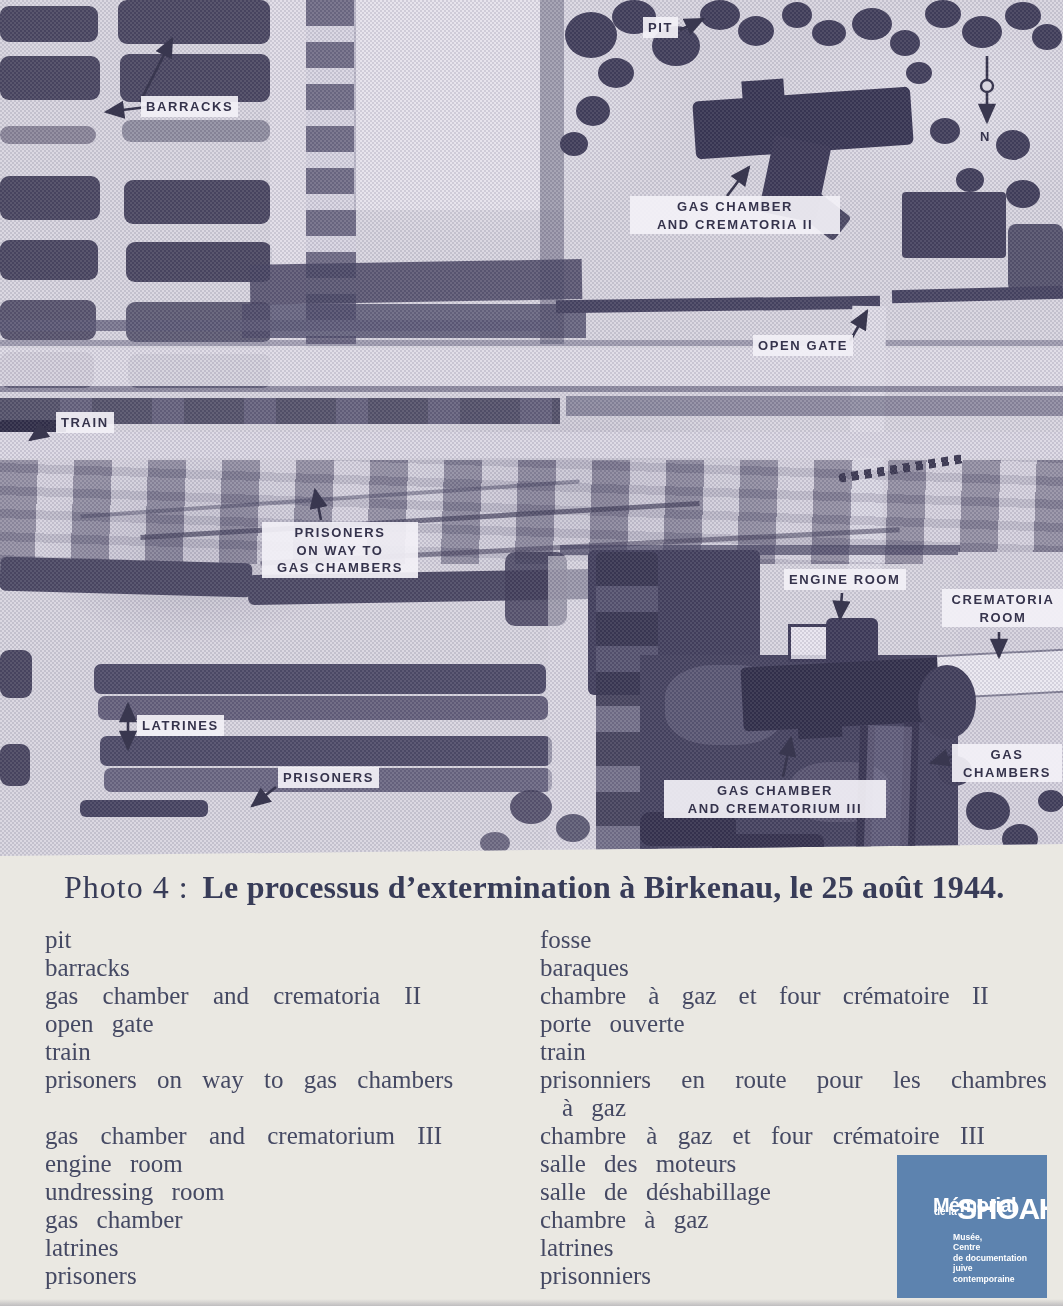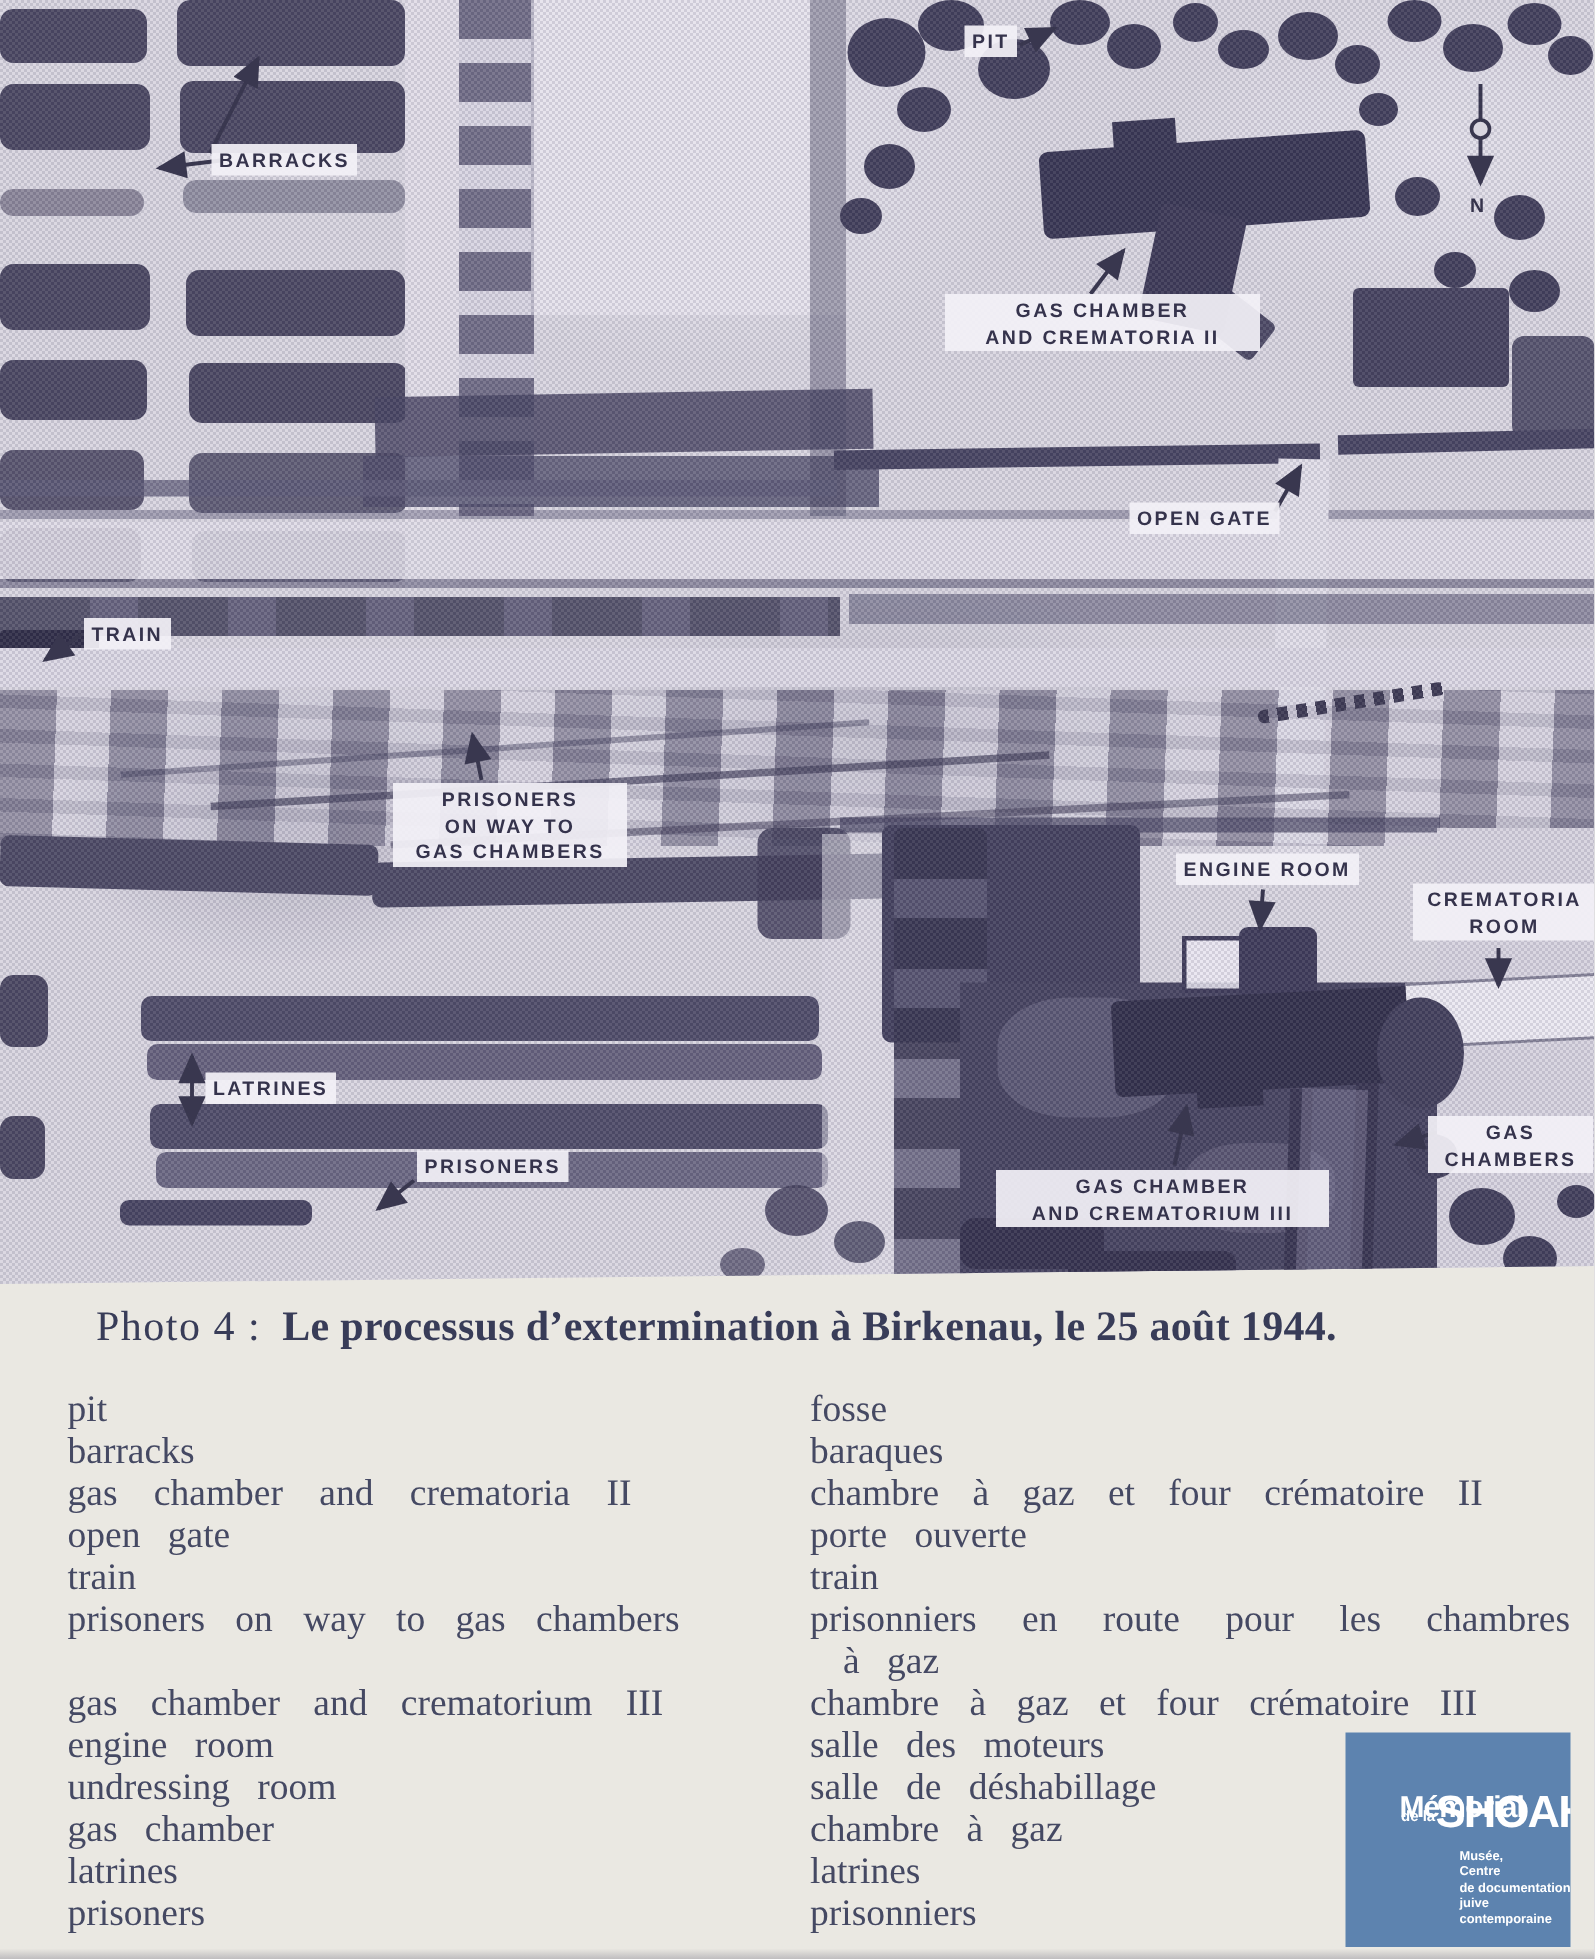--- a/index.html
+++ b/index.html
@@ -20,21 +20,21 @@
     background-image:repeating-conic-gradient(rgba(64,60,92,.14) 0% 25%,rgba(238,236,244,.10) 25% 50%);
     background-size:4px 4px}
   .arrows{position:absolute;left:0;top:0;z-index:5}
   .plabel{position:absolute;z-index:6;background:rgba(242,240,246,.93);color:#35334c;
     font:700 13px/1.35 "Liberation Sans",sans-serif;letter-spacing:1.6px;
     padding:2px 5px 1px;white-space:pre-line}
   .plabel.center{text-align:center}
   .plabel.nobg{background:transparent;padding:0}
   
   .caption{position:absolute;left:64px;top:869px;width:980px;color:#383c58;
-    font-family:"Liberation Serif",serif;font-size:28px;white-space:nowrap}
+    font-family:"Liberation Serif",serif;font-size:32px;white-space:nowrap}
   .caption .prefix{font-weight:400;margin-right:14px;letter-spacing:1px}
   .caption .title{font-weight:700;letter-spacing:.2px}
   
   .legend-col{position:absolute;top:926px;color:#454963;font-family:"Liberation Serif",serif;
     font-size:25px;line-height:28px;word-spacing:12px}
   .col-en{left:45px;width:480px}
   .col-fr{left:540px;width:560px}
   .legend-line{min-height:28px;white-space:nowrap}
   .col-en .legend-line:nth-child(3){word-spacing:18px}
   .col-en .legend-line:nth-child(6){word-spacing:14px}
@@ -43,21 +43,21 @@
   .col-fr .legend-line:nth-child(6){word-spacing:24px}
   .col-fr .legend-line:nth-child(8){word-spacing:14px}
   .indent{padding-left:22px}
   
   .logo{position:absolute;left:897px;top:1155px;width:150px;height:143px;background:#5d83af;
     color:#fff;overflow:hidden}
   .logo b{position:absolute;font-family:"Liberation Sans",sans-serif;font-weight:700}
   .memorial{left:36px;top:39px;font-size:20px;letter-spacing:-.6px}
   .dela{left:37px;top:51px;font-size:10px}
   .shoah{left:60px;top:37px;font-size:30px;letter-spacing:-1.2px}
-  .logo-sub{left:76px;top:77px;font-size:8.6px;line-height:1.22;white-space:pre-line}
+  .logo-sub{left:56px;top:77px;font-size:8.6px;line-height:1.22;white-space:pre-line}
   .page-bottom-edge{position:absolute;left:0;bottom:0;width:100%;height:7px;
     background:linear-gradient(to bottom,transparent,rgba(80,78,100,.28))}
 </style>
 </head>
 <body>
 
 <div class="aerial-photo">
   <div class="grain"></div>
 
   <i class="s bk" style="left:0;top:6px;width:98px;height:36px"></i>

